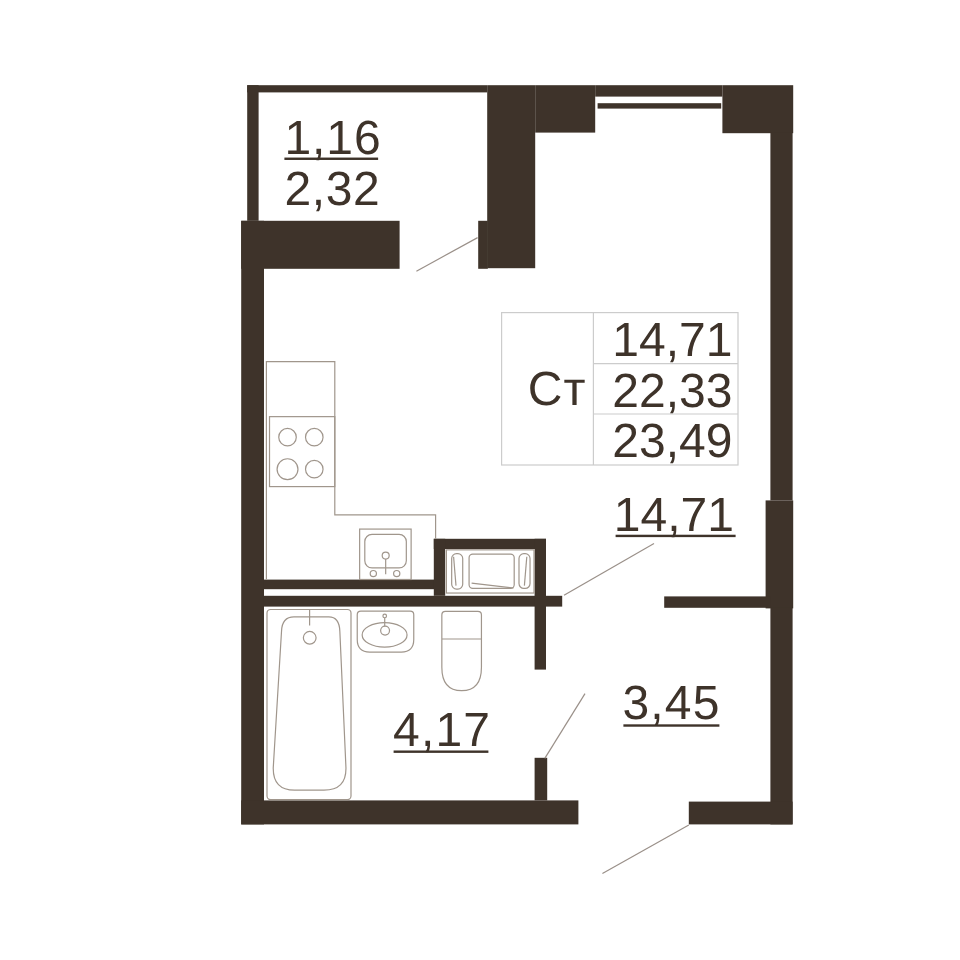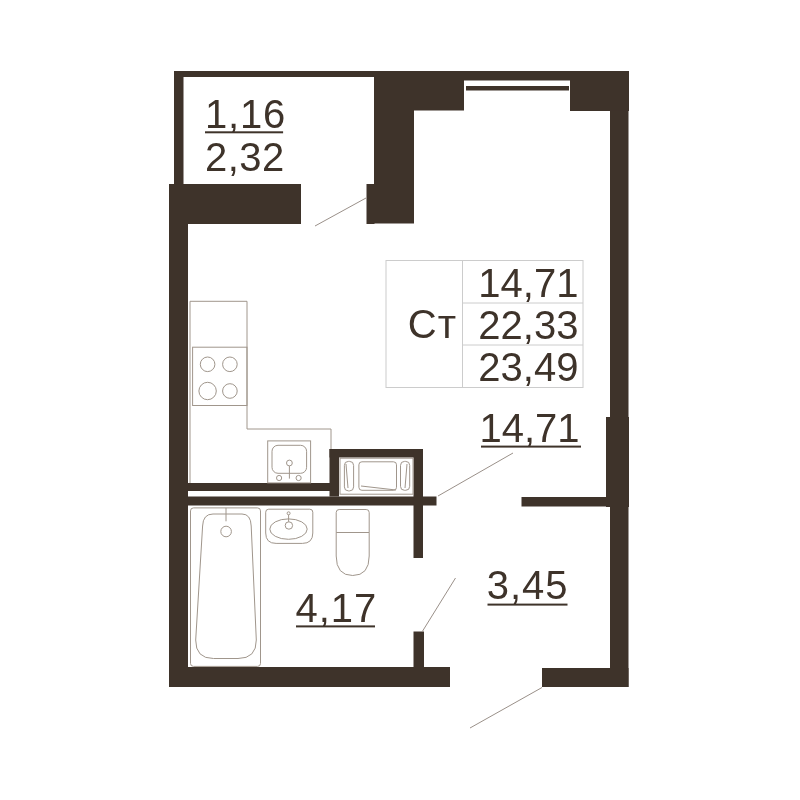--- a/index.html
+++ b/index.html
@@ -1,16 +1,16 @@
 <!DOCTYPE html>
 <html><head>
 <meta charset="utf-8">
 <style>
 html,body{margin:0;padding:0;background:#fff;}
-#page{width:736px;height:800px;position:relative;}
+#page{width:736px;height:800px;position:relative;padding-left:32px;}
 svg{display:block;}
 </style>
 </head>
 <body>
 <div id="page">
 <svg width="800" height="800" viewBox="0 0 800 800">
 <rect x="0" y="0" width="800" height="800" fill="#ffffff"></rect>
 <g fill="#3e332a">
 
   <rect x="174" y="71" width="200" height="6"></rect>

